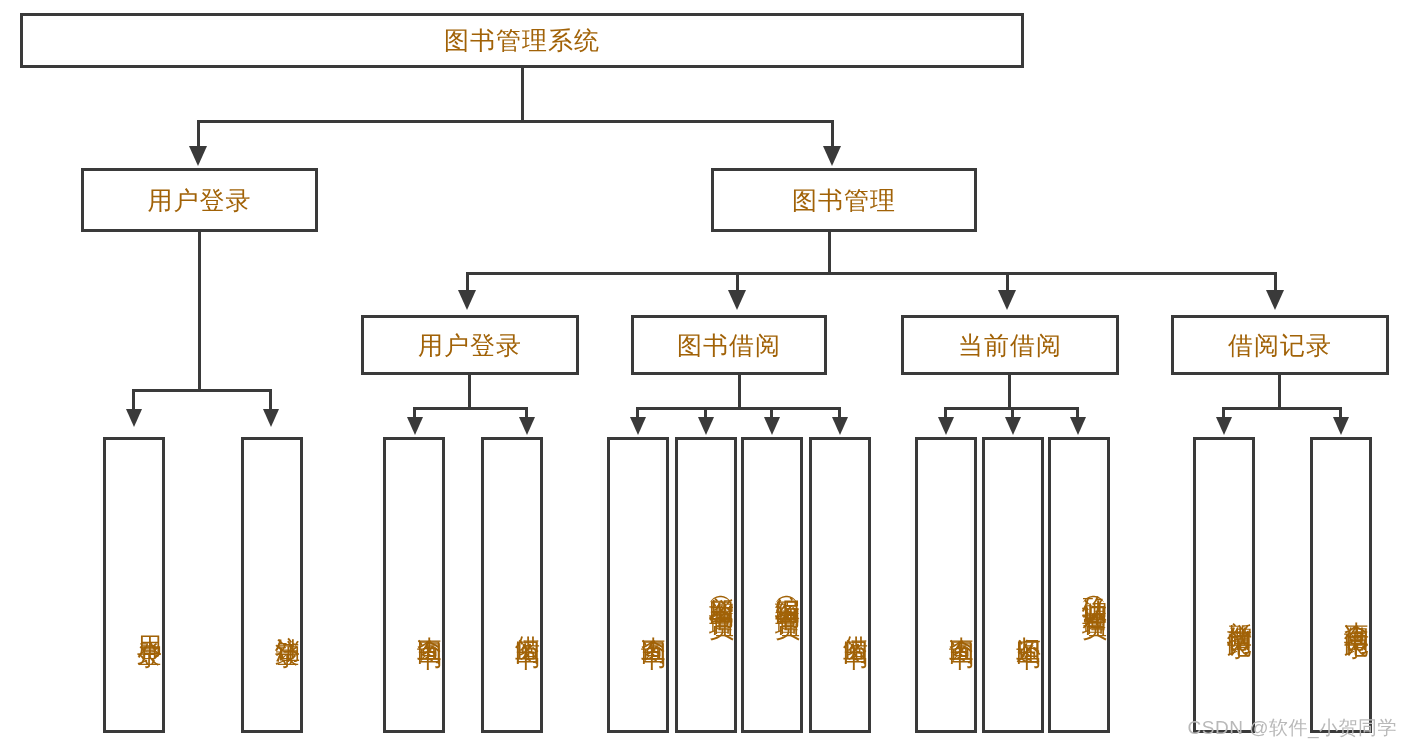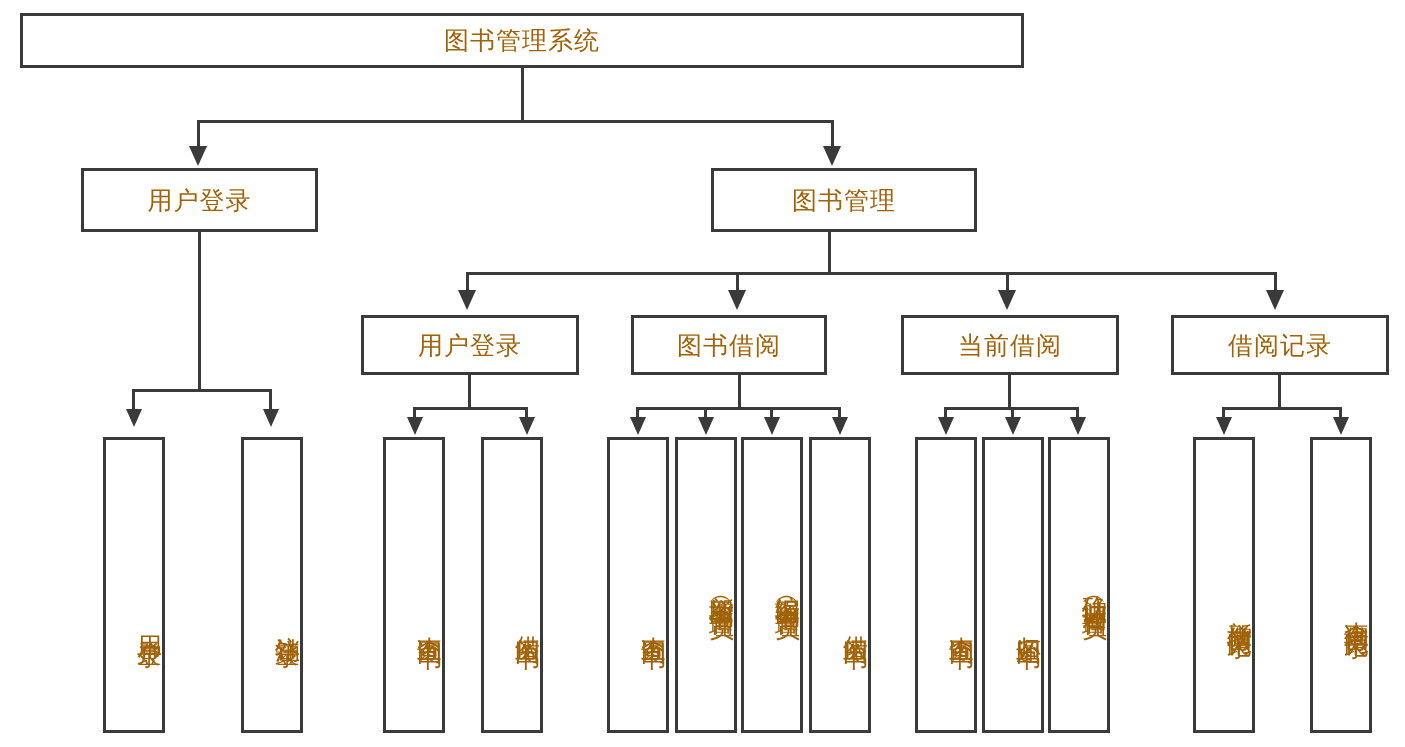--- a/index.html
+++ b/index.html
@@ -201,14 +201,15 @@
     <span>确认归还（管理员）</span>
   </div>
 
   <div class="node vert" style="left:1193px; top:437px; width:62px; height:296px; padding-top:50px;">
     <span>新增借阅记录</span>
   </div>
   <div class="node vert" style="left:1310px; top:437px; width:62px; height:296px; padding-top:50px;">
     <span>查询借阅记录</span>
   </div>
 
+  <div id="watermark">CSDN @软件_小贺同学</div>
 
 </div>
 
 </body></html>

